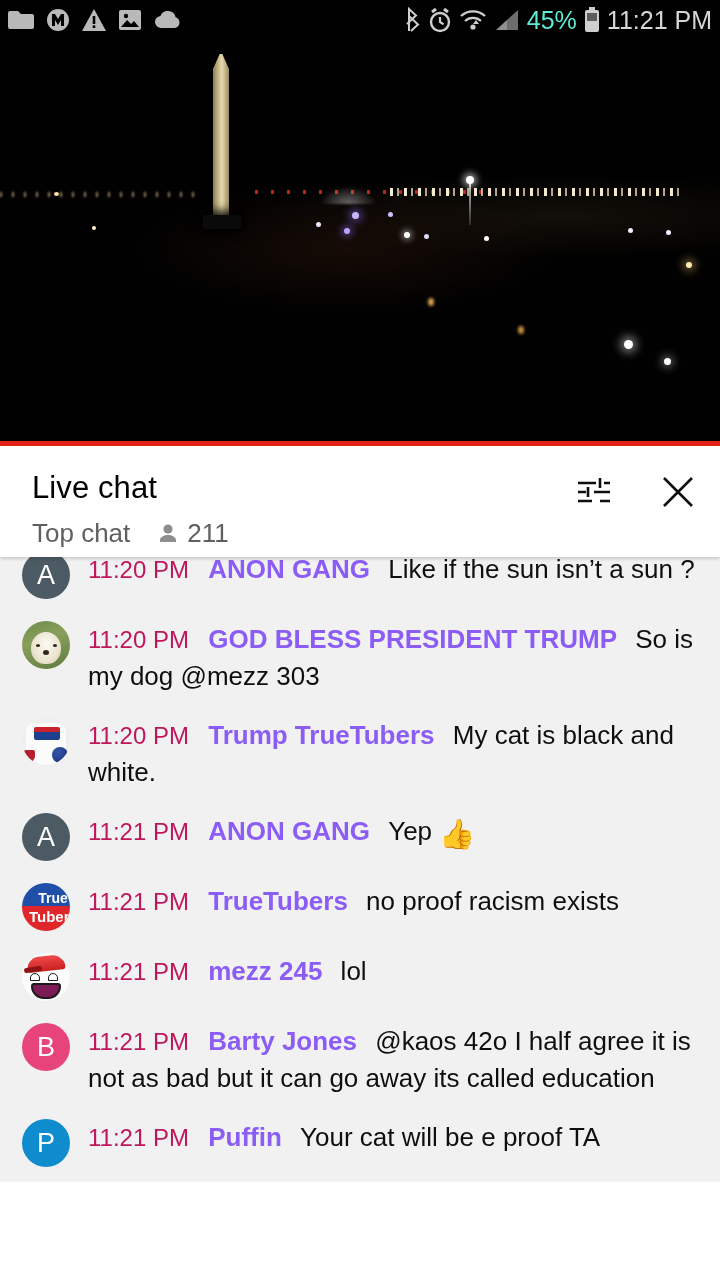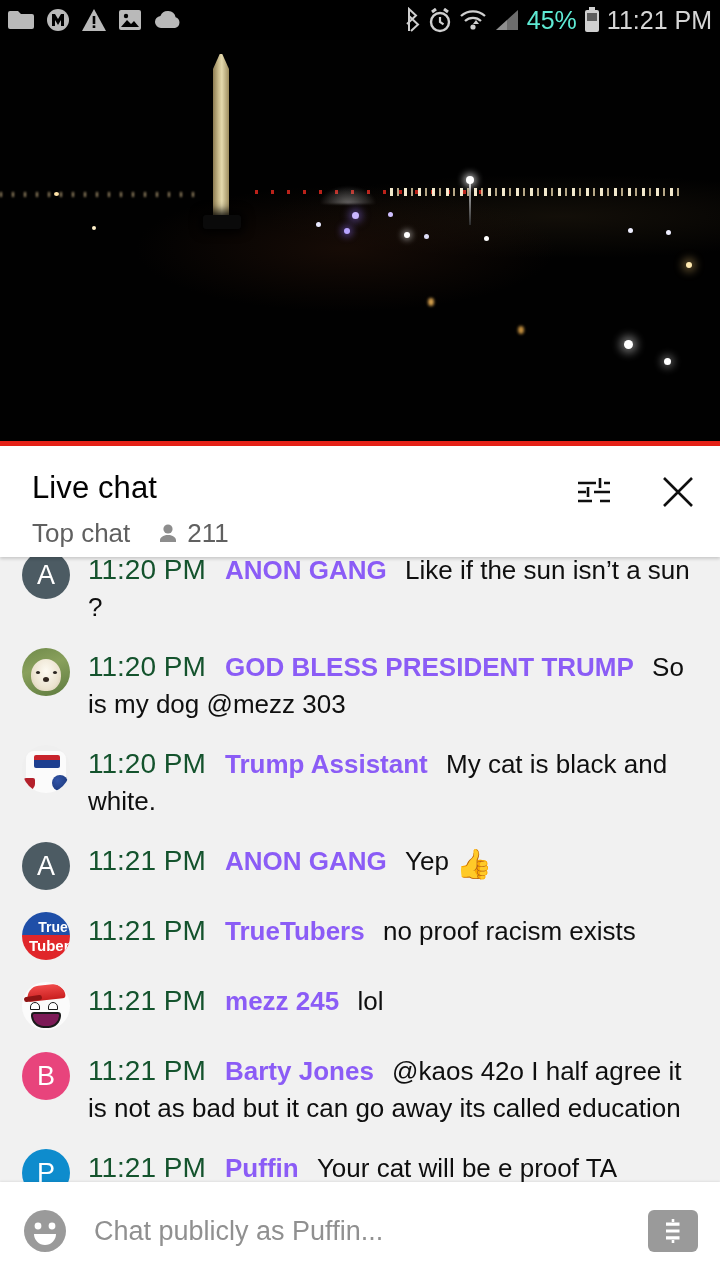--- a/index.html
+++ b/index.html
@@ -118,21 +118,21 @@
   .msg { position:relative; display:flex; padding:10px 20px 10px 22px; }
   .msg.clip { margin-top:-18px; }
   .avatar {
     flex:0 0 auto; width:48px; height:48px; border-radius:50%;
     overflow:hidden; position:relative; margin-top:2px;
     display:flex; align-items:center; justify-content:center;
   }
   .av-letter { color:#fff; font-size:27px; font-weight:400; }
   .body { margin-left:18px; padding-top:2px; max-width:620px; }
   .line { font-size:26px; line-height:37px; color:#0f0f0f; }
-  .time { color:#14532d; font-size:28px; }
+  .time { color:#be185d; font-size:24px; }
   .author { color:#8b5cf6; font-weight:bold; margin-left:12px; }
   .text { color:#0f0f0f; margin-left:11px; }
   .emoji { font-size:29px; vertical-align:-4px; }
 
   
   .av-slate { background:#4c5b63; }
   .av-pink  { background:#e8447c; }
   .av-blue  { background:#0e8ccd; }
   .av-dog { background:linear-gradient(160deg,#6f8a4a 0%,#89a05c 40%,#5d7a3e 100%); }
   .av-dog::before{
@@ -377,21 +377,21 @@
 
     <div class="msg">
       <div class="avatar av-shirt">
         <span class="logo"></span>
         <span class="b1"></span>
         <span class="b2"></span>
       </div>
       <div class="body">
         <div class="line">
           <span class="time">11:20 PM</span>
-          <span class="author">Trump Assistant</span>
+          <span class="author">Trump TrueTubers</span>
           <span class="text">My cat is black and white.</span>
         </div>
       </div>
     </div>
 
     <div class="msg">
       <div class="avatar av-slate">
         <span class="av-letter">A</span>
       </div>
       <div class="body">
@@ -456,35 +456,14 @@
         <div class="line">
           <span class="time">11:21 PM</span>
           <span class="author">Puffin</span>
           <span class="text">Your cat will be e proof TA</span>
         </div>
       </div>
     </div>
 
   </div>
 
-  <div class="inputbar">
-    <div class="emo-btn">
-      <svg class="ic" width="46" height="46" viewBox="0 0 46 46">
-        <circle cx="23" cy="23" r="21" fill="#9a9a9a"></circle>
-        <circle cx="16" cy="18" r="3.4" fill="#fff"></circle>
-        <circle cx="30" cy="18" r="3.4" fill="#fff"></circle>
-        <path fill="#fff" d="M12 26h22a11 11 0 0 1-22 0z"></path>
-      </svg>
-    </div>
-    <input class="chat-input" type="text" placeholder="Chat publicly as Puffin..." style="">
-    <div class="superchat">
-      <svg class="ic" width="28" height="28" viewBox="0 0 28 28">
-        <path fill="#fff" d="M12.7 2h2.6v3h-2.6z"></path>
-        <path fill="#fff" d="M12.7 23h2.6v3h-2.6z"></path>
-        <path fill="#fff" d="M6 5h16v3.4H6zM6 12.5h16v3.4H6zM6 20h16v-3.4H6z" opacity="0"></path>
-        <path fill="#fff" d="M7 5h14v3.6H7zM7 12.2h14v3.6H7zM7 19.4h14V23H7z" opacity="0"></path>
-        <path fill="#fff" d="M7.5 5.2h13v3.3h-13zM7.5 12.3h13v3.3h-13zM7.5 19.4h13v3.3h-13z" opacity="0"></path>
-        <path fill="#fff" d="M7 5.5h13.5v3.2H7zM7 12.4h13.5v3.2H7zM7 19.3h13.5v3.2H7z"></path>
-      </svg>
-    </div>
-  </div>
 
 </div>
 
 </body></html>

